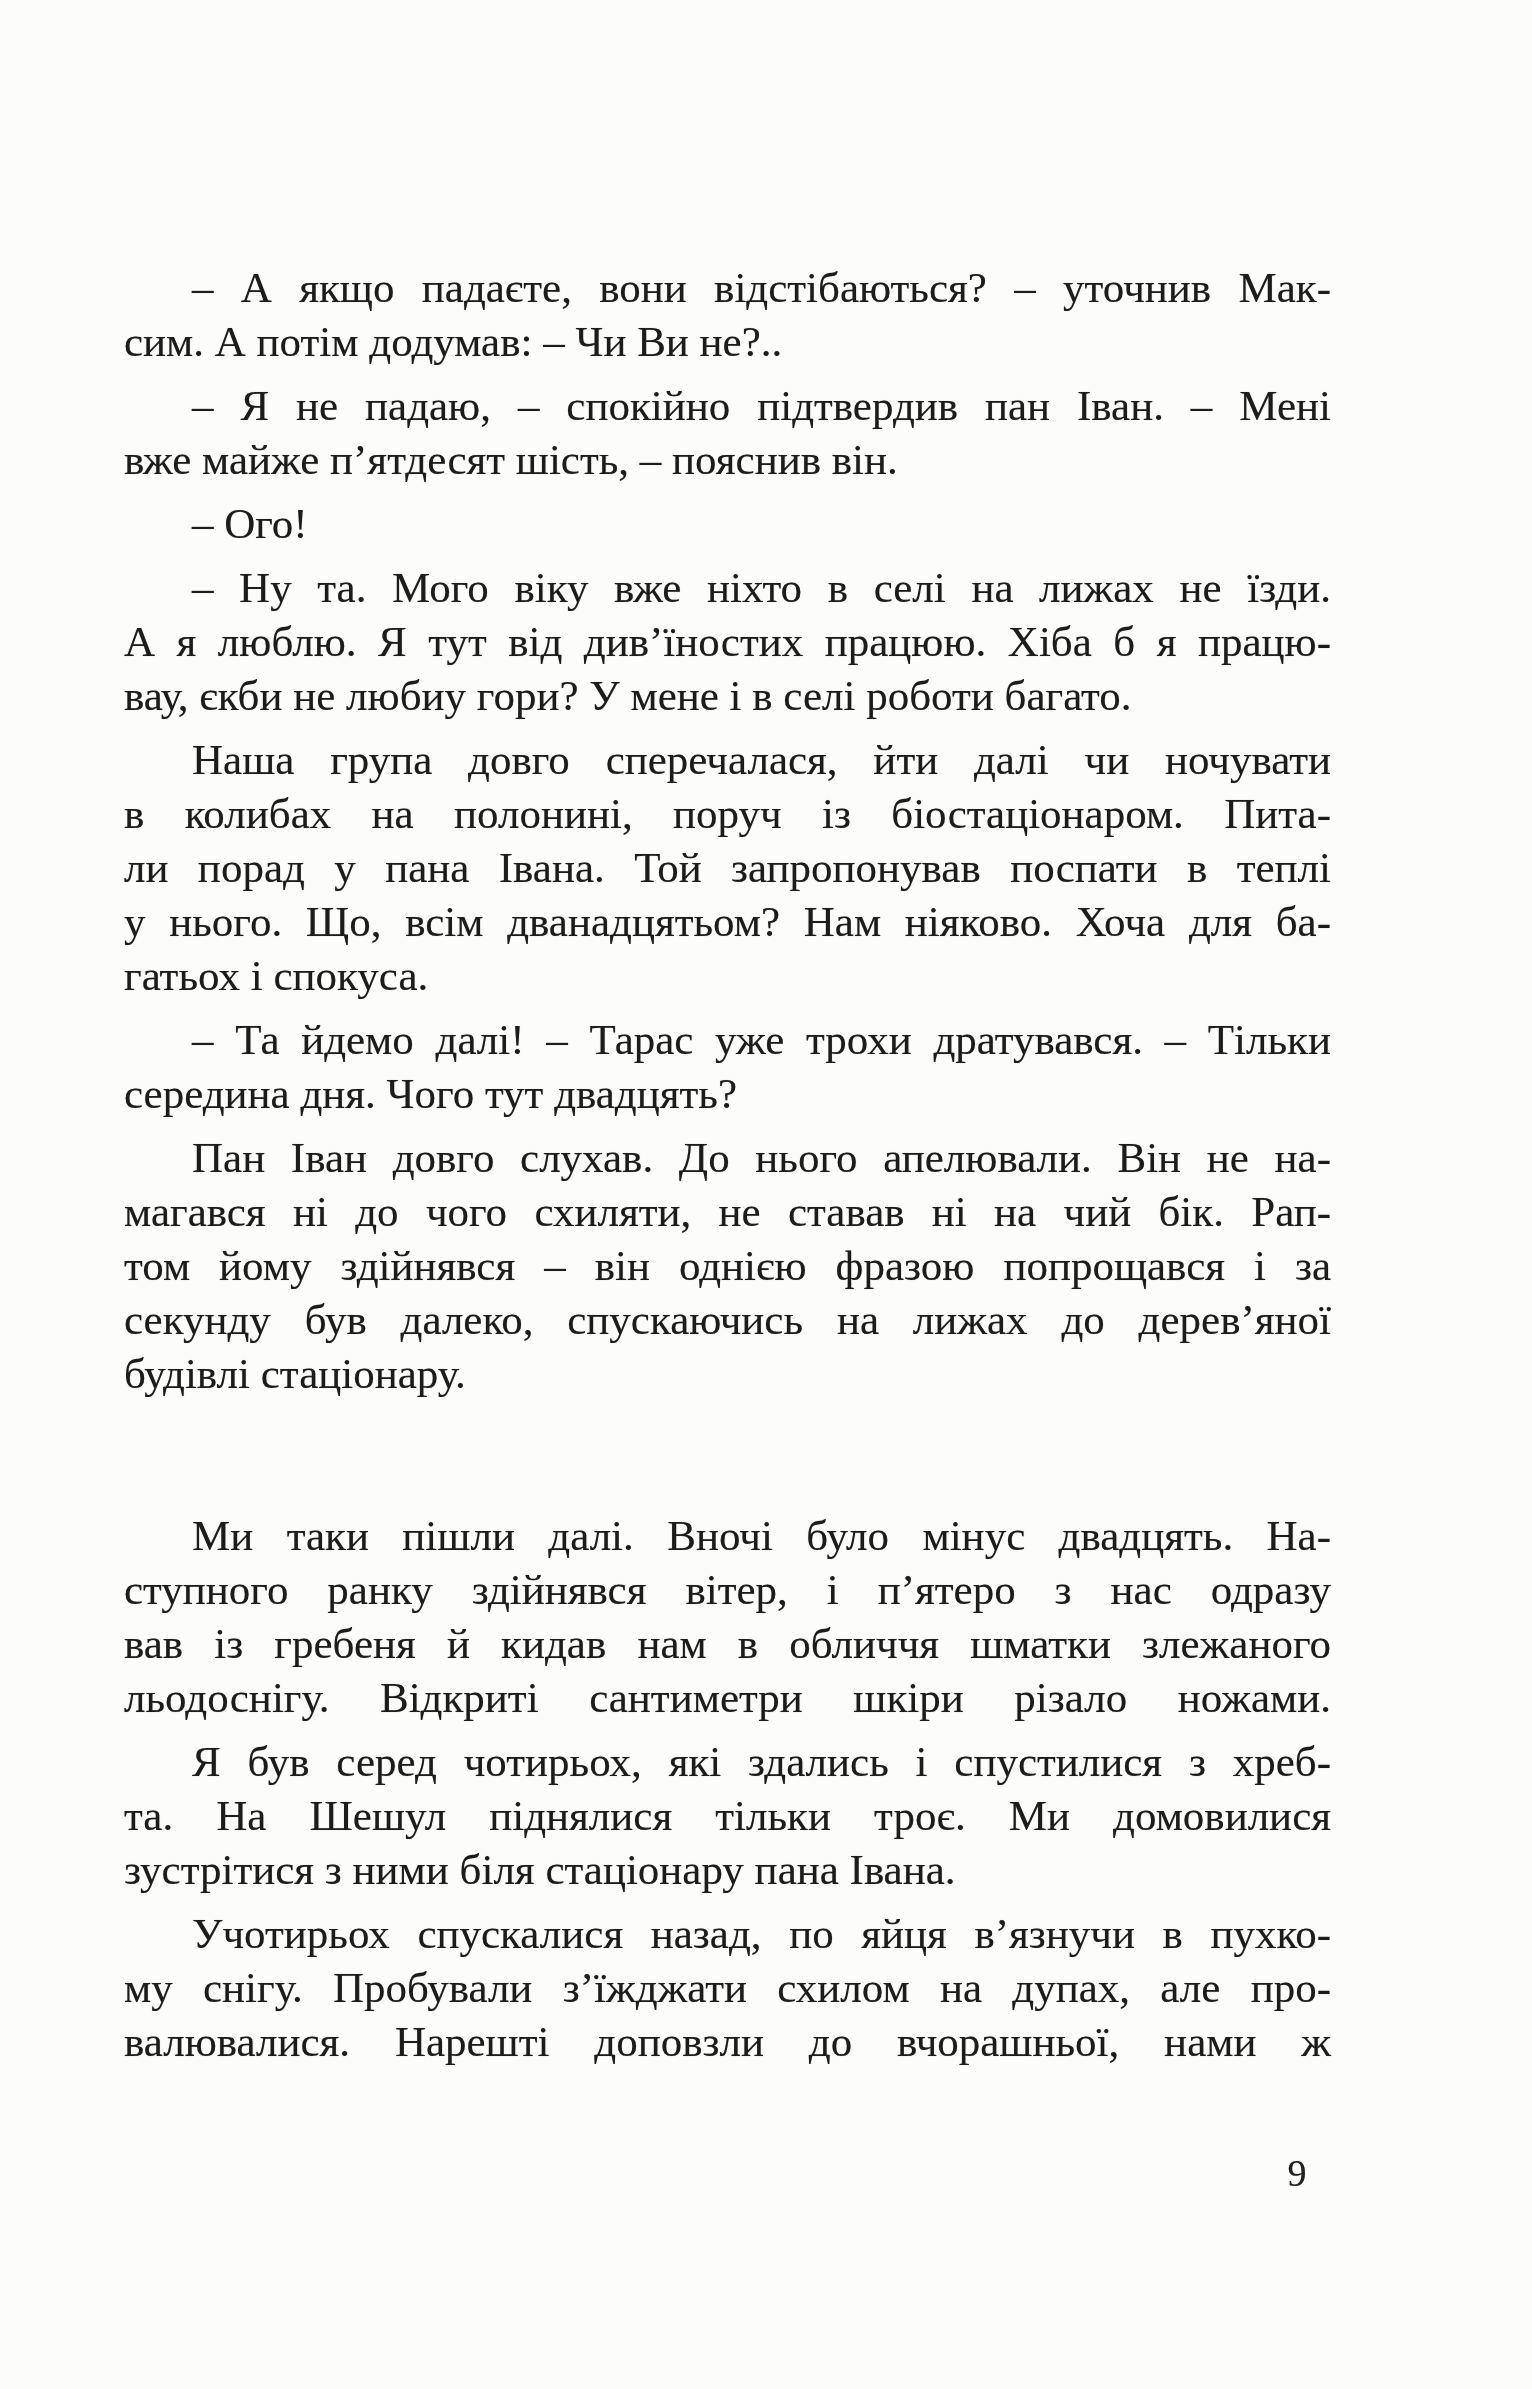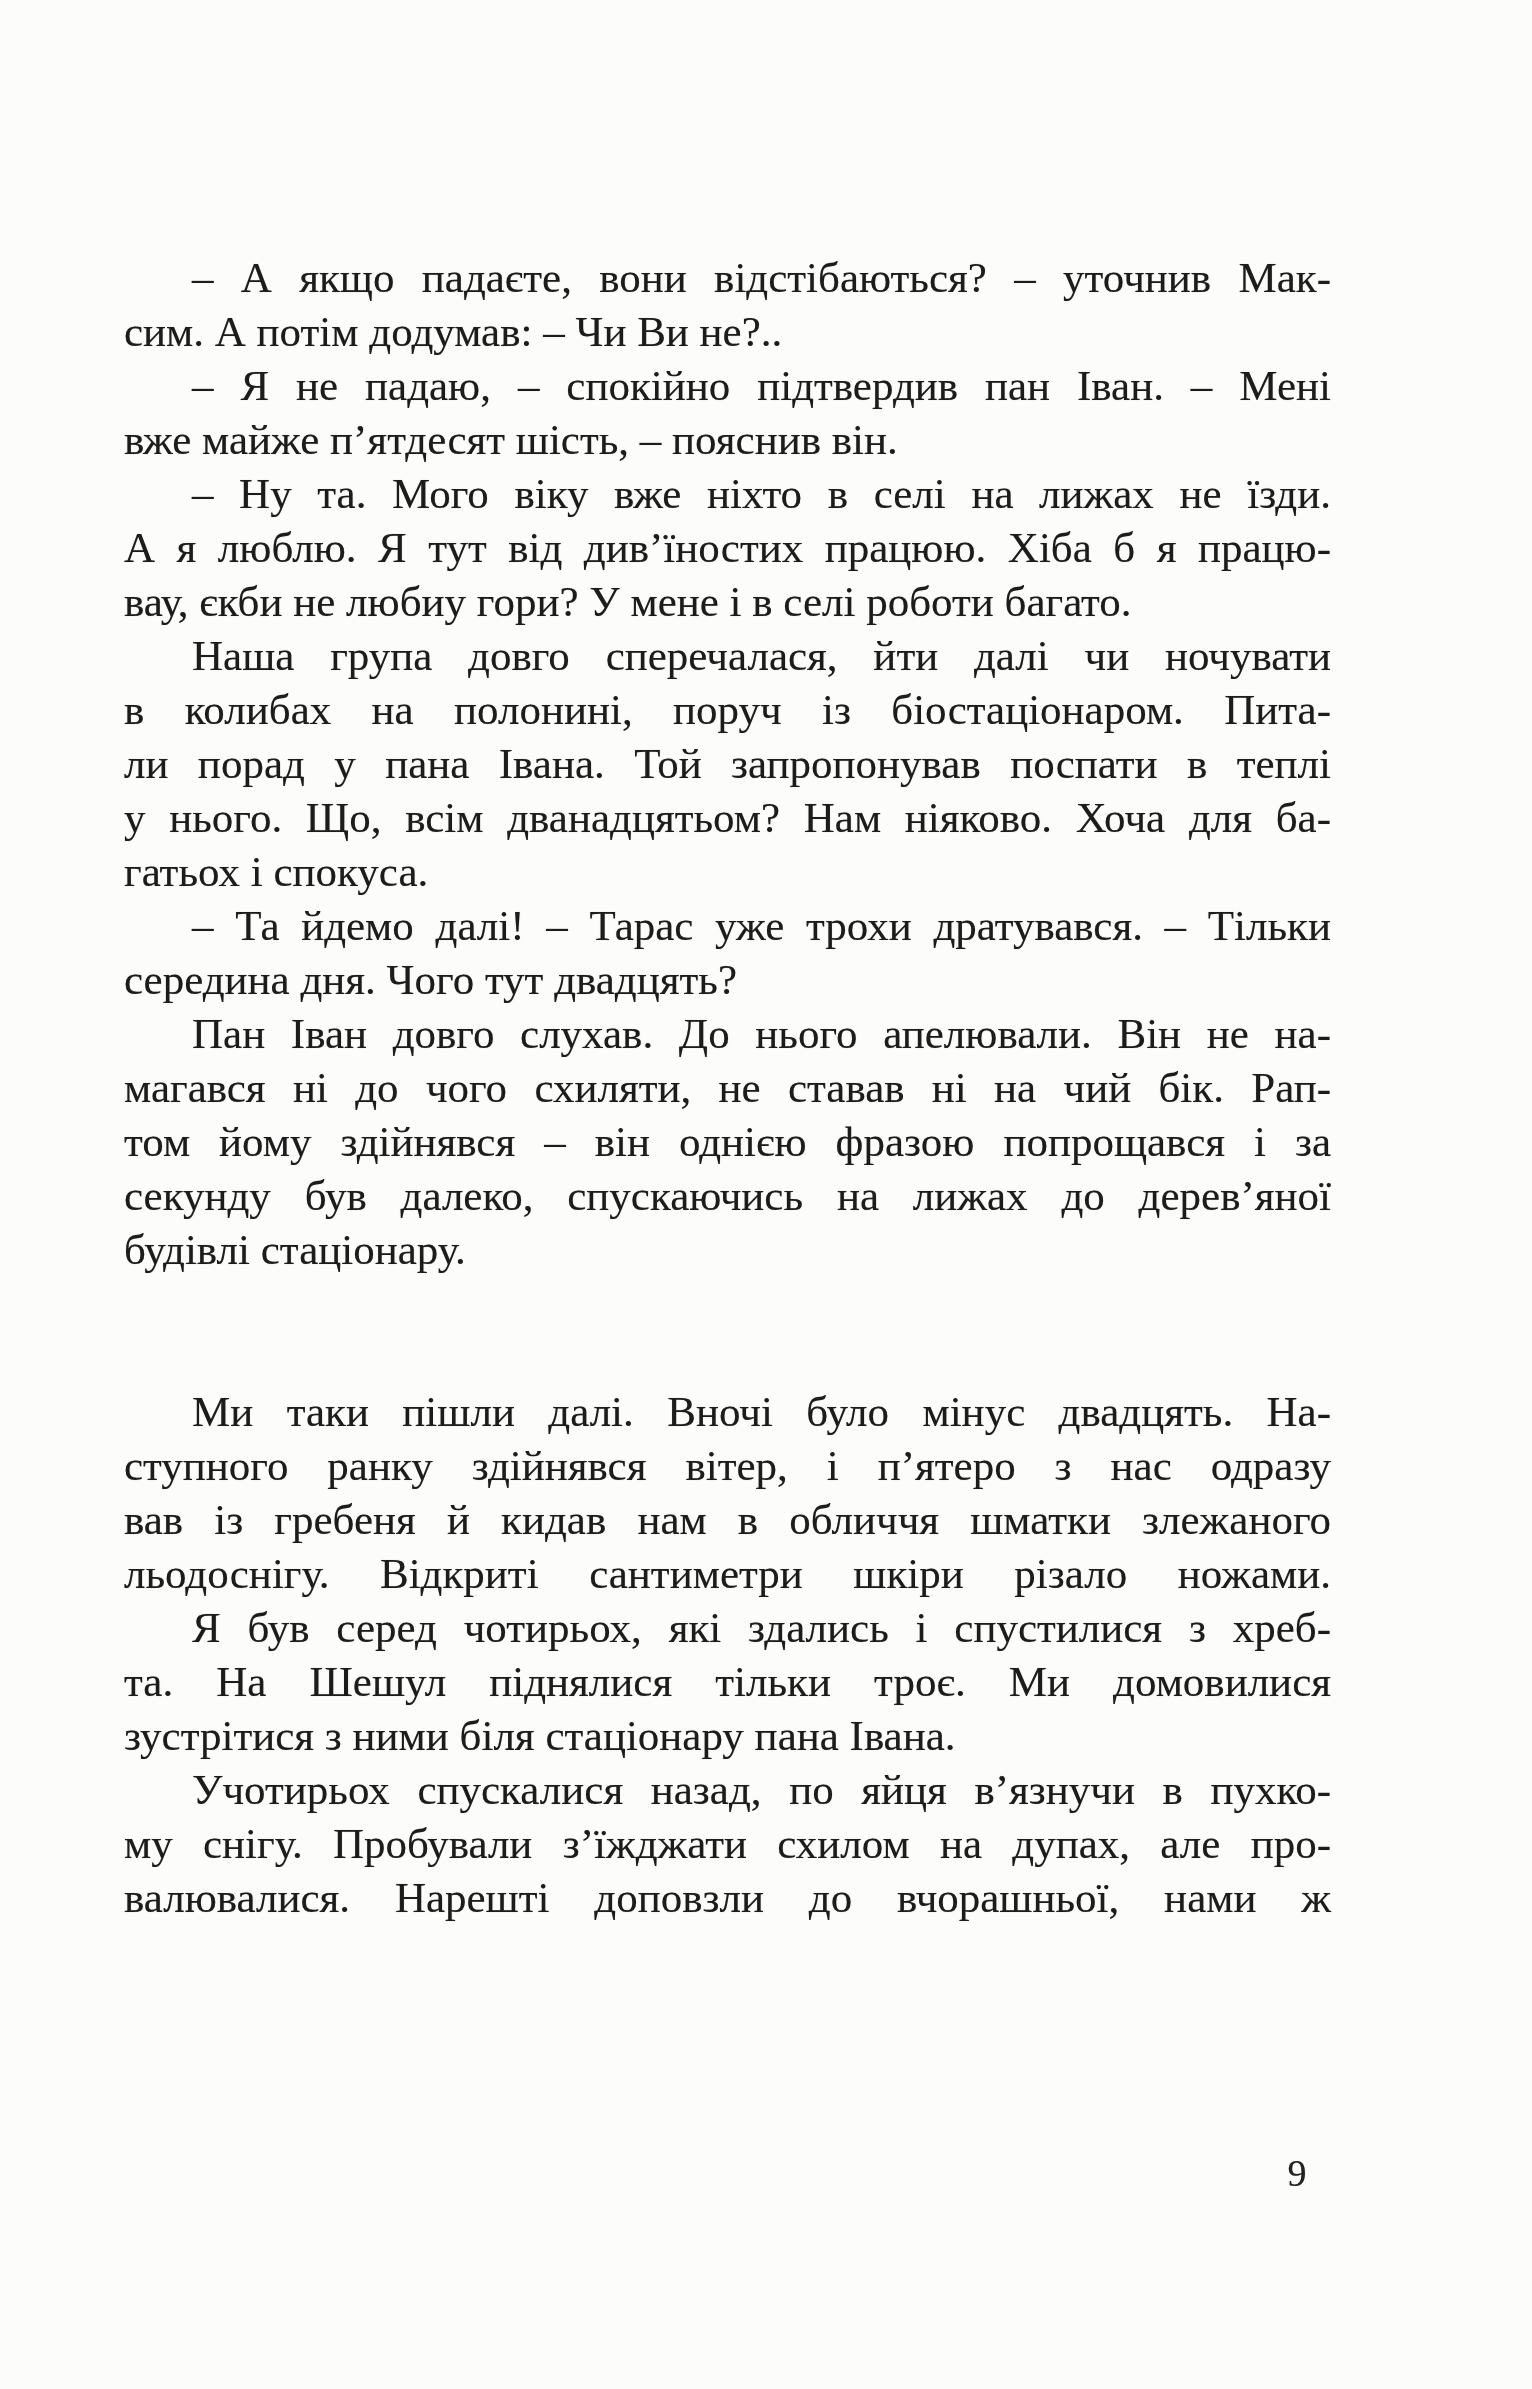--- a/index.html
+++ b/index.html
@@ -36,20 +36,21 @@
   p.para.section-break {
     margin-top: 108px;
   }
   .line {
     display: block;
     text-align: justify;
     text-align-last: justify;
   }
   .line.first {
     text-indent: 68px;
+    margin-top: 10px;
   }
   .line.para-end {
     text-align-last: left;
   }
   .page-number {
     position: absolute;
     left: 1261px;
     top: 2151px;
     width: 72px;
     text-align: center;
@@ -64,20 +65,23 @@
 
 <div class="page">
   <main class="text-block" id="text-block">
       <p class="para">
         <span class="line first">– А якщо падаєте, вони відстібаються? – уточнив Мак-</span>
         <span class="line para-end">сим. А потім додумав: – Чи Ви не?..</span>
       </p>
       <p class="para">
         <span class="line first">– Я не падаю, – спокійно підтвердив пан Іван. – Мені</span>
         <span class="line para-end">вже майже п’ятдесят шість, – пояснив він.</span>
+      </p>
+      <p class="para">
+        <span class="line first para-end">– Ого!</span>
       </p>
       <p class="para">
         <span class="line first">– Ну та. Мого віку вже ніхто в селі на лижах не їзди.</span>
         <span class="line">А я люблю. Я тут від див’їностих працюю. Хіба б я працю-</span>
         <span class="line para-end">вау, єкби не любиу гори? У мене і в селі роботи багато.</span>
       </p>
       <p class="para">
         <span class="line first">Наша група довго сперечалася, йти далі чи ночувати</span>
         <span class="line">в колибах на полонині, поруч із біостаціонаром. Пита-</span>
         <span class="line">ли порад у пана Івана. Той запропонував поспати в теплі</span>

